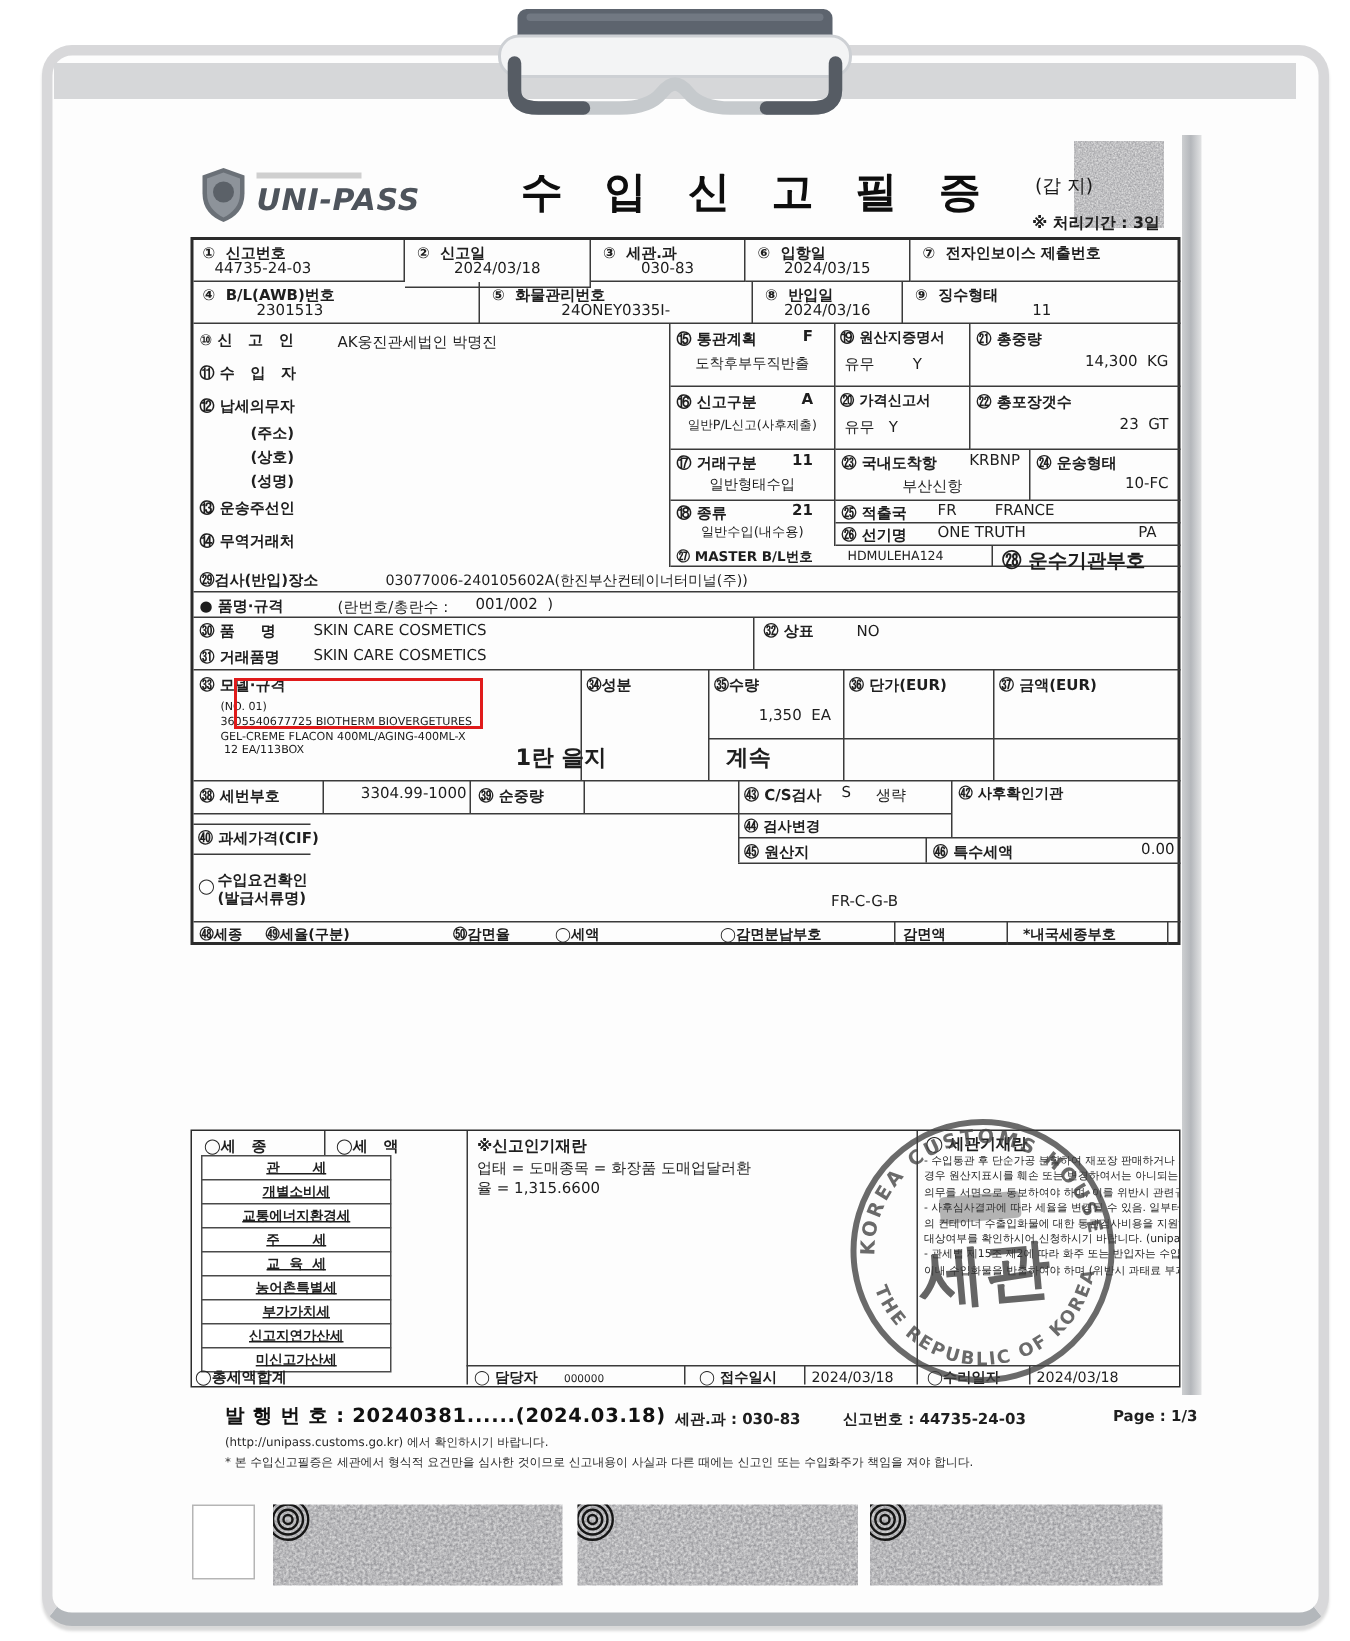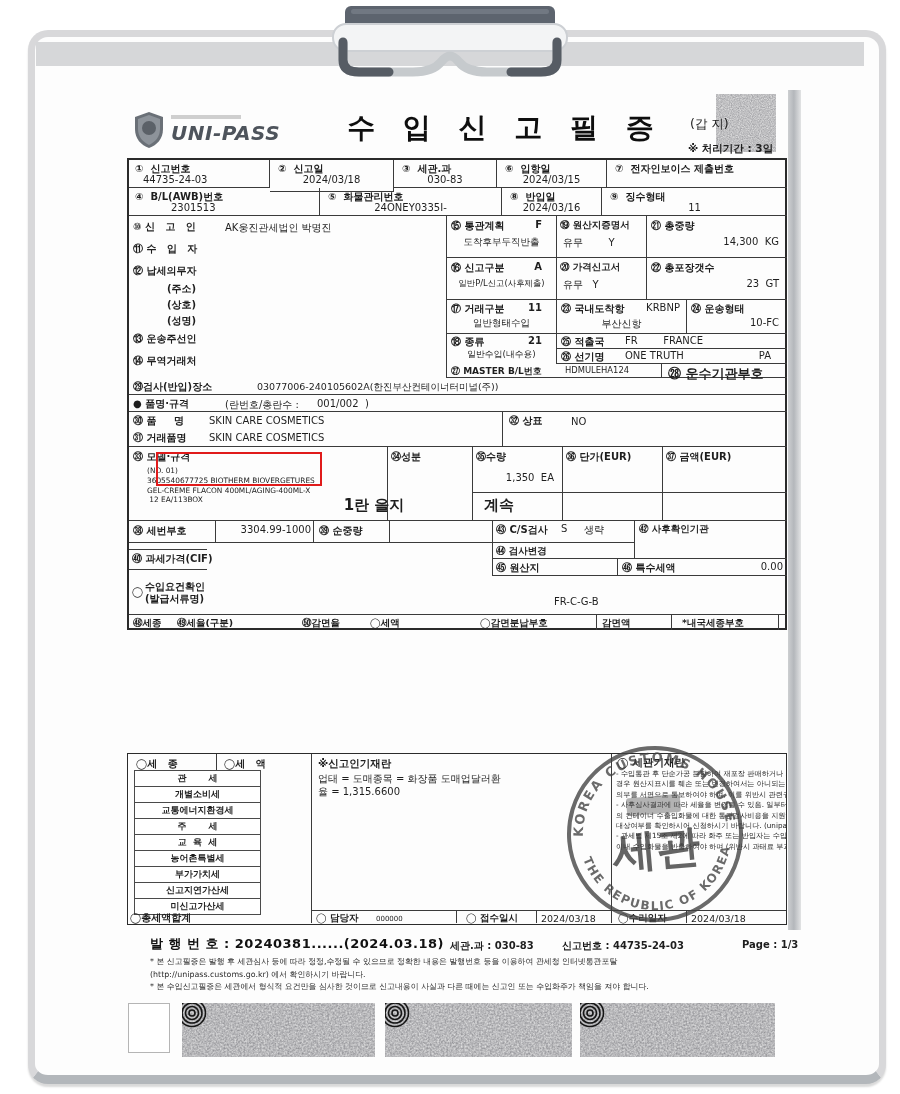--- a/index.html
+++ b/index.html
@@ -308,21 +308,21 @@
     </div>
 
     <div class="sec5">
       <div class="vline" style="left:183px;top:0;height:169px;"></div>
       <div class="vline" style="left:483px;top:0;height:169px;"></div>
       <div class="vline" style="left:88px;top:0;height:156px;"></div>
 
       <span class="c lab" style="left:8px;top:3px;">◯세   종</span>
       <span class="c lab" style="left:96px;top:3px;">◯세   액</span>
 
-      <div class="c" style="left:6px;top:17px;width:127px;">
+      <div class="c" style="left:6px;top:17px;width:127px;text-decoration:underline;">
 
       <div class="taxrow">관       세</div>
           <div class="taxrow">개별소비세</div>
           <div class="taxrow">교통에너지환경세</div>
           <div class="taxrow">주       세</div>
           <div class="taxrow">교  육  세</div>
           <div class="taxrow">농어촌특별세</div>
           <div class="taxrow">부가가치세</div>
           <div class="taxrow">신고지연가산세</div>
           <div class="taxrow">미신고가산세</div>
@@ -376,21 +376,20 @@
       </g>
     </svg>
 
     <span class="c b nw" style="left:150px;top:935px;font-size:13px;letter-spacing:.5px;color:#111;">발 행 번 호 : 20240381......(2024.03.18)</span>
     <span class="c b nw" style="left:450px;top:939px;">세관.과 :  030-83</span>
     <span class="c b nw" style="left:562px;top:939px;">신고번호 :  44735-24-03</span>
     <span class="c b nw" style="left:742px;top:939px;">Page :  1/3</span>
 
     <div class="c" style="left:150px;top:956px;width:640px;">
 
-    <div class="note">* 본 신고필증은 발행 후 세관심사 등에 따라 정정,수정될 수 있으므로 정확한 내용은 발행번호 등을 이용하여 관세청 인터넷통관포탈</div>
         <div class="note">  (http://unipass.customs.go.kr) 에서 확인하시기 바랍니다.</div>
         <div class="note">* 본 수입신고필증은 세관에서 형식적 요건만을 심사한 것이므로 신고내용이 사실과 다른 때에는 신고인 또는 수입화주가 책임을 져야 합니다.</div>
       </div>
 
     <div class="c" style="left:128px;top:1003px;width:42px;height:50px;background:#fff;border:1px solid #b5b5b5;"></div>
     <svg class="c" style="left:182px;top:1003px;" width="193" height="54">
       <rect width="193" height="54" fill="#eaeaea"></rect>
         <rect width="193" height="54" filter="url(#grain)"></rect>
       <g fill="none" stroke="#161616" stroke-width="1.6">
           <circle cx="10" cy="10" r="3"></circle>

